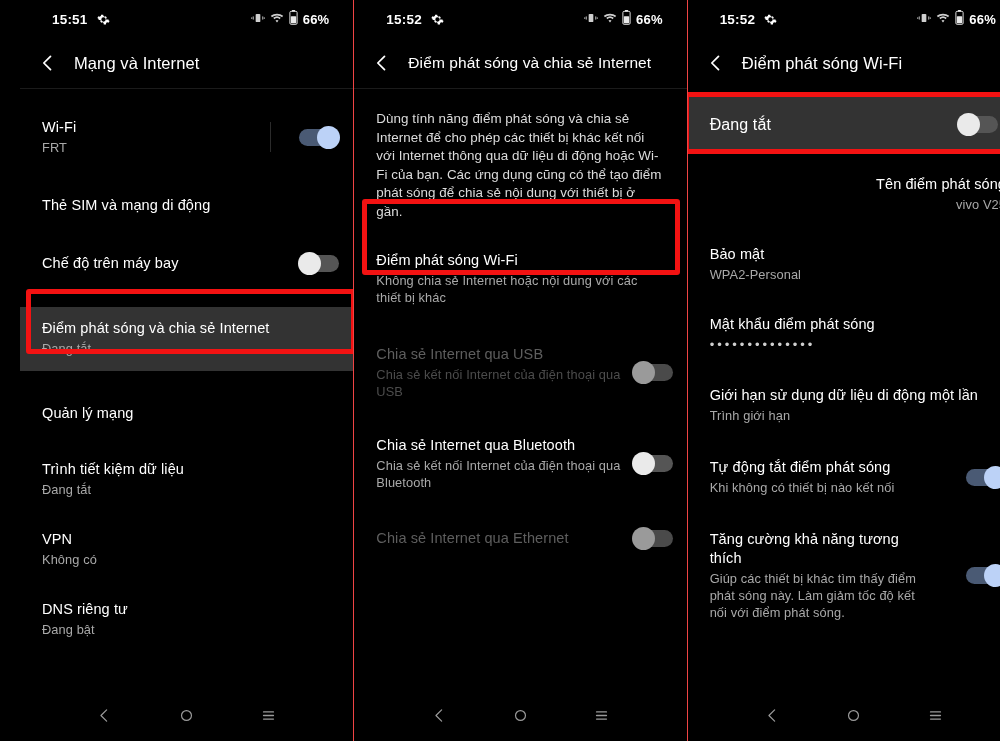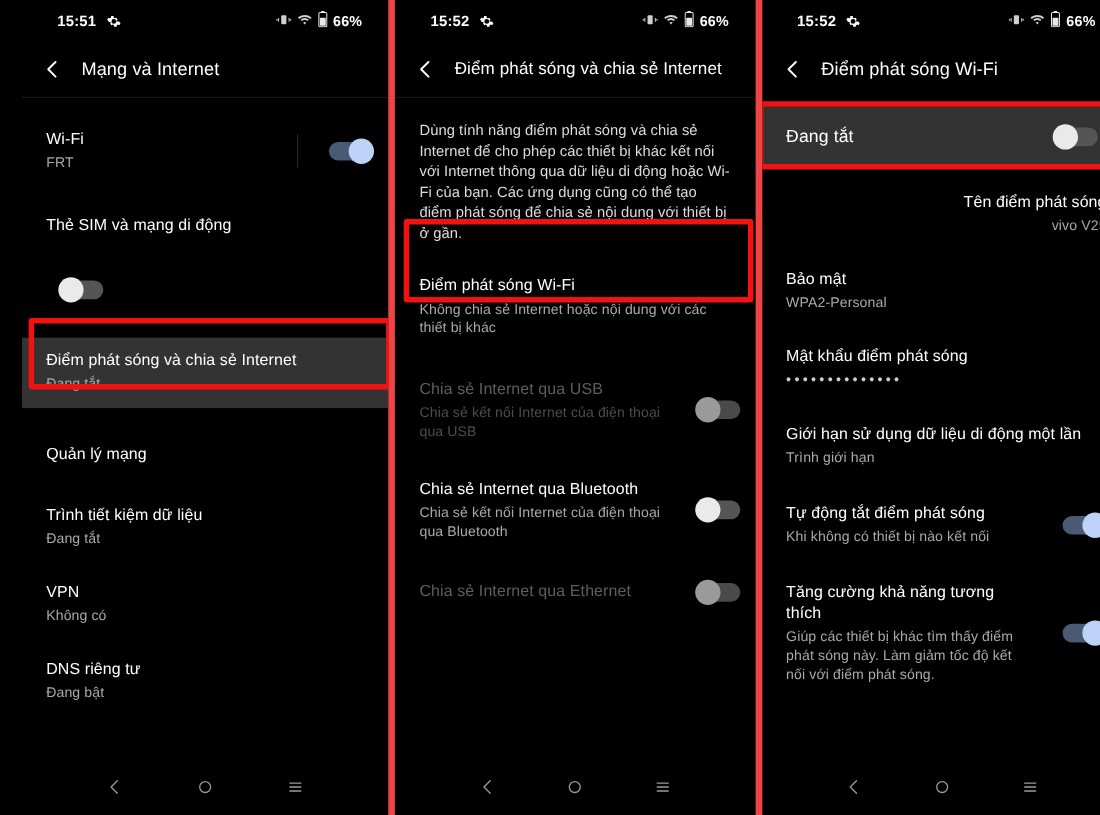--- a/index.html
+++ b/index.html
@@ -15,21 +15,21 @@
     background:#7f1d1d;
     margin-left:20px;
   }
   .phone {
     position:relative;
     width:333.33px;
     height:741px;
     background:#000;
     overflow:hidden;
   }
-  .phone + .phone { border-left:6px solid #ef4444; }
+  .phone + .phone { border-left:1px solid #ef4444; }
 
   
   .statusbar {
     height:38px;
     display:flex;
     align-items:center;
     padding:0 14px;
     color:#fff;
     font-size:13.5px;
     font-weight:bold;
@@ -221,20 +221,23 @@
           </div>
       </div>
 
       <div class="row" style="margin-top:16px;">
         <div class="row-txt">
           <div class="row-title">Thẻ SIM và mạng di động</div>
         </div>
       </div>
 
       <div class="row" style="margin-top:14px;">
+        <div class="row-txt">
+          <div class="row-title">Chế độ trên máy bay</div>
+        </div>
         <div class="toggle off">
             <span class="knob"></span>
           </div>
       </div>
 
       <div class="row hl" style="margin-top:22px;padding-top:12px;padding-bottom:14px;">
         <div class="row-txt">
           <div class="row-title">Điểm phát sóng và chia sẻ Internet</div>
           <div class="row-sub">Đang tắt</div>
         </div>

